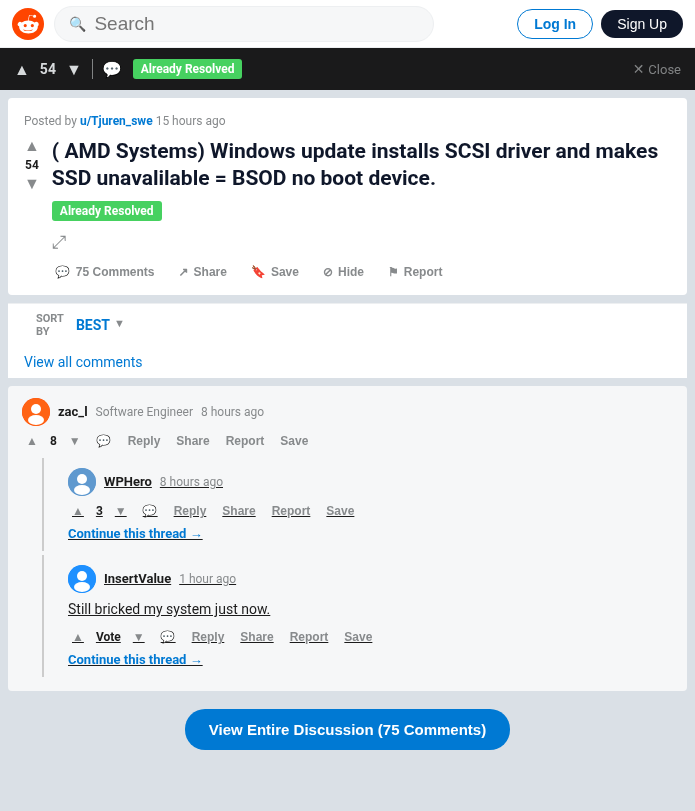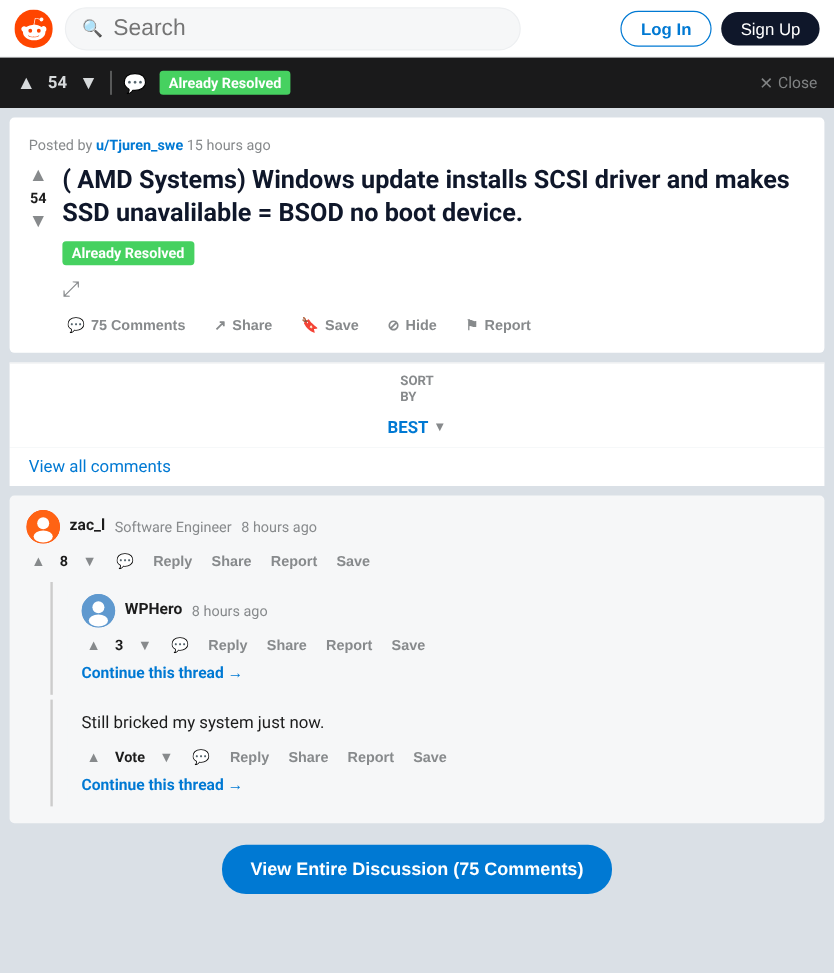--- a/index.html
+++ b/index.html
@@ -200,21 +200,20 @@
 
     
     .sort-bar {
       display: flex;
       align-items: center;
       padding: 8px 28px;
       gap: 12px;
       background: white;
       margin: 0 8px;
       border-top: 1px solid #edeff1;
-      flex-direction: column;
     }
     .sort-label {
       font-size: 11px;
       color: #878a8c;
       font-weight: 700;
       line-height: 1.2;
     }
     .sort-value {
       color: #0079d3;
       font-weight: 700;
@@ -312,20 +311,21 @@
       font-weight: 700;
       font-size: 12px;
       color: #1c1c1c;
     }
 
     
     .nested-comment {
       margin-left: 20px;
       border-left: 2px solid #ccc;
       padding-left: 12px;
+      text-decoration: underline;
     }
     .continue-thread {
       color: #0079d3;
       font-size: 13px;
       font-weight: 700;
       cursor: pointer;
       display: flex;
       align-items: center;
       gap: 4px;
       margin-top: 6px;
@@ -495,20 +495,31 @@
           <button class="comment-action-btn">Share</button>
           <button class="comment-action-btn">Report</button>
           <button class="comment-action-btn">Save</button>
         </div>
         <div class="continue-thread">Continue this thread →</div>
       </div>
     </div>
 
     <div class="nested-comment">
       <div class="comment-card" style="background:#f6f7f8; padding:10px 12px; margin-top:4px;">
+        <div class="comment-header">
+          <div class="avatar avatar-iv">
+            <svg viewBox="0 0 28 28" width="28" height="28" xmlns="http://www.w3.org/2000/svg">
+              <circle cx="14" cy="14" r="14" fill="#1e90ff"></circle>
+              <circle cx="14" cy="11" r="5" fill="#fff"></circle>
+              <ellipse cx="14" cy="22" rx="8" ry="5" fill="#fff"></ellipse>
+            </svg>
+          </div>
+          <span class="comment-author">InsertValue</span>
+          <span class="comment-time">1 hour ago</span>
+        </div>
         <div class="comment-text">Still bricked my system just now.</div>
         <div class="comment-actions">
           <span class="comment-action-btn">▲</span>
           <span class="comment-vote-count">Vote</span>
           <span class="comment-action-btn">▼</span>
           <button class="comment-action-btn">
               <span>💬</span>
             </button>
           <button class="comment-action-btn">Reply</button>
           <button class="comment-action-btn">Share</button>

